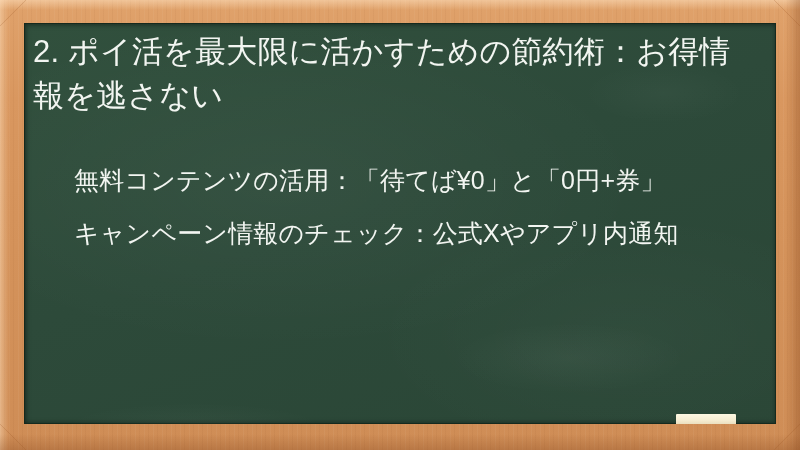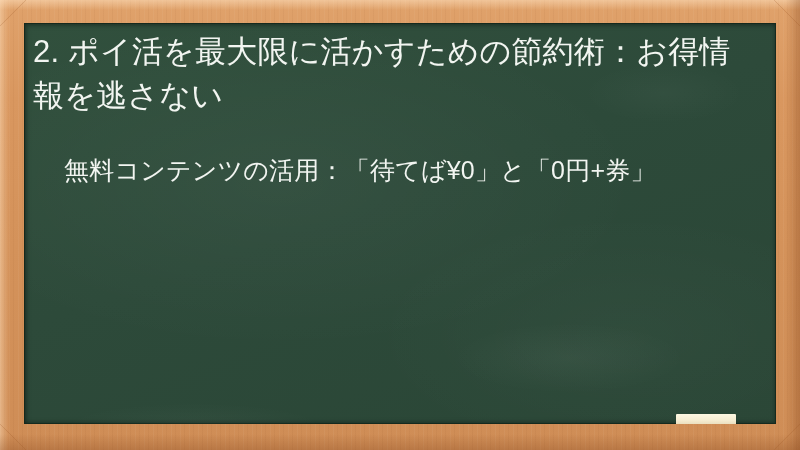--- a/index.html
+++ b/index.html
@@ -131,21 +131,21 @@
     letter-spacing: 0.2px;
     font-weight: 400;
     white-space: pre-wrap;
   }
 
   #bullet-list {
     position: absolute;
     left: 34px;
     top: 123px;
     width: 690px;
-    margin: 6px;
+    margin: 16px;
     padding: 0;
     list-style: none;
   }
   .bullet-item {
     color: #f2f5f1;
     font-size: 25px;
     line-height: 37px;
     letter-spacing: 0.2px;
     font-weight: 400;
     margin: 0 0 16px 0;
@@ -184,20 +184,21 @@
     <div class="smudge" id="smudge-a"></div>
     <div class="smudge" id="smudge-b"></div>
     <div class="smudge" id="smudge-c"></div>
 
     <div id="content">
 
       <div id="title">2. ポイ活を最大限に活かすための節約術：お得情報を逃さない</div>
 
       <ul id="bullet-list">
         <li class="bullet-item">無料コンテンツの活用：「待てば¥0」と「0円+券」</li>
+        <li class="bullet-item">キャンペーン情報のチェック：公式Xやアプリ内通知</li>
       </ul>
 
     </div>
 
     <div id="chalk"></div>
 
   </div>
 </div>
 
 </body></html>

